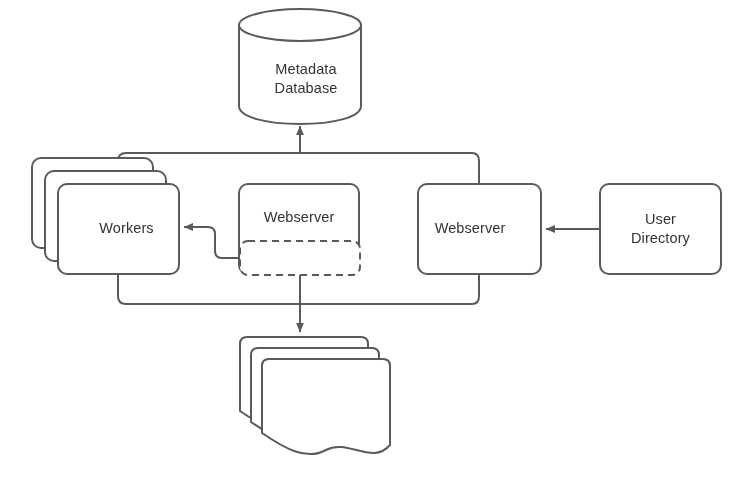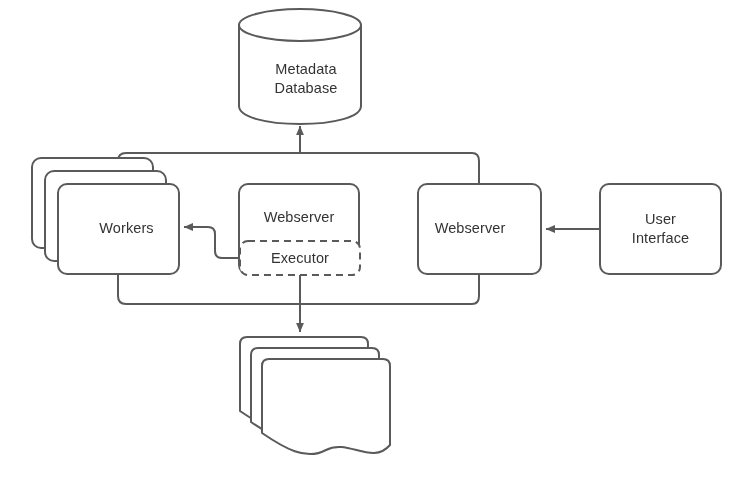--- a/index.html
+++ b/index.html
@@ -126,21 +126,20 @@
     </g>
   </svg>
 
   <div class="node-label lbl-metadata-database">Metadata
 Database</div>
 
   <div class="node-label lbl-workers">Workers</div>
 
   <div class="node-label lbl-scheduler">Webserver</div>
 
-  <div class="node-label lbl-executor">Executor</div>
 
   <div class="node-label lbl-webserver">Webserver</div>
 
   <div class="node-label lbl-user-interface">User
-Interface</div>
+Directory</div>
 
 
 </div>
 
 </body></html>

